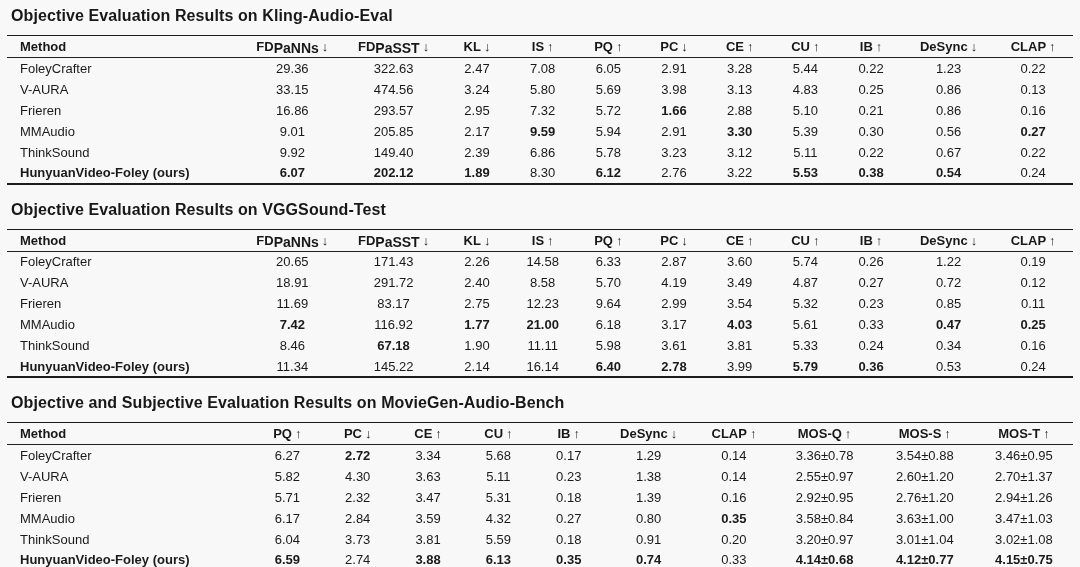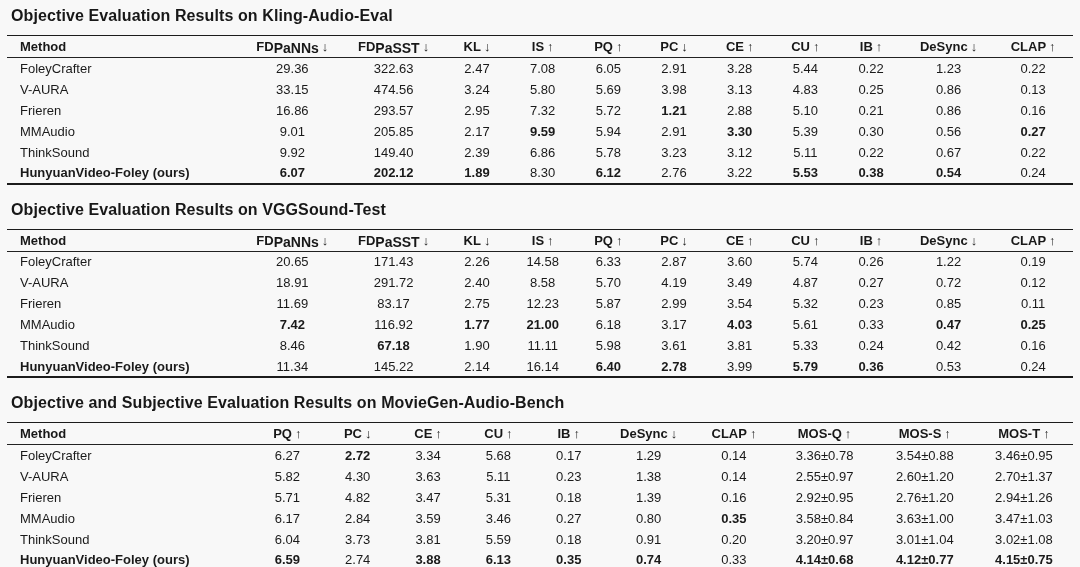--- a/index.html
+++ b/index.html
@@ -128,21 +128,21 @@
             <td>0.86</td>
             <td>0.13</td>
           </tr>
           <tr>
             <td class="method-col">Frieren</td>
             <td>16.86</td>
             <td>293.57</td>
             <td>2.95</td>
             <td>7.32</td>
             <td>5.72</td>
-            <td class="bold">1.21</td>
+            <td class="bold">1.66</td>
             <td>2.88</td>
             <td>5.10</td>
             <td>0.21</td>
             <td>0.86</td>
             <td>0.16</td>
           </tr>
           <tr>
             <td class="method-col">MMAudio</td>
             <td>9.01</td>
             <td>205.85</td>
@@ -235,21 +235,21 @@
             <td>0.27</td>
             <td>0.72</td>
             <td>0.12</td>
           </tr>
           <tr>
             <td class="method-col">Frieren</td>
             <td>11.69</td>
             <td>83.17</td>
             <td>2.75</td>
             <td>12.23</td>
-            <td>5.87</td>
+            <td>9.64</td>
             <td>2.99</td>
             <td>3.54</td>
             <td>5.32</td>
             <td>0.23</td>
             <td>0.85</td>
             <td>0.11</td>
           </tr>
           <tr>
             <td class="method-col">MMAudio</td>
             <td class="bold">7.42</td>
@@ -268,21 +268,21 @@
             <td class="method-col">ThinkSound</td>
             <td>8.46</td>
             <td class="bold">67.18</td>
             <td>1.90</td>
             <td>11.11</td>
             <td>5.98</td>
             <td>3.61</td>
             <td>3.81</td>
             <td>5.33</td>
             <td>0.24</td>
-            <td>0.42</td>
+            <td>0.34</td>
             <td>0.16</td>
           </tr>
           <tr>
             <td class="method-col ours-method">HunyuanVideo-Foley (ours)</td>
             <td>11.34</td>
             <td>145.22</td>
             <td>2.14</td>
             <td>16.14</td>
             <td class="bold">6.40</td>
             <td class="bold">2.78</td>
@@ -337,36 +337,36 @@
             <td>0.23</td>
             <td>1.38</td>
             <td>0.14</td>
             <td>2.55±0.97</td>
             <td>2.60±1.20</td>
             <td>2.70±1.37</td>
           </tr>
           <tr>
             <td class="method-col">Frieren</td>
             <td>5.71</td>
-            <td>4.82</td>
+            <td>2.32</td>
             <td>3.47</td>
             <td>5.31</td>
             <td>0.18</td>
             <td>1.39</td>
             <td>0.16</td>
             <td>2.92±0.95</td>
             <td>2.76±1.20</td>
             <td>2.94±1.26</td>
           </tr>
           <tr>
             <td class="method-col">MMAudio</td>
             <td>6.17</td>
             <td>2.84</td>
             <td>3.59</td>
-            <td>3.46</td>
+            <td>4.32</td>
             <td>0.27</td>
             <td>0.80</td>
             <td class="bold">0.35</td>
             <td>3.58±0.84</td>
             <td>3.63±1.00</td>
             <td>3.47±1.03</td>
           </tr>
           <tr>
             <td class="method-col">ThinkSound</td>
             <td>6.04</td>

